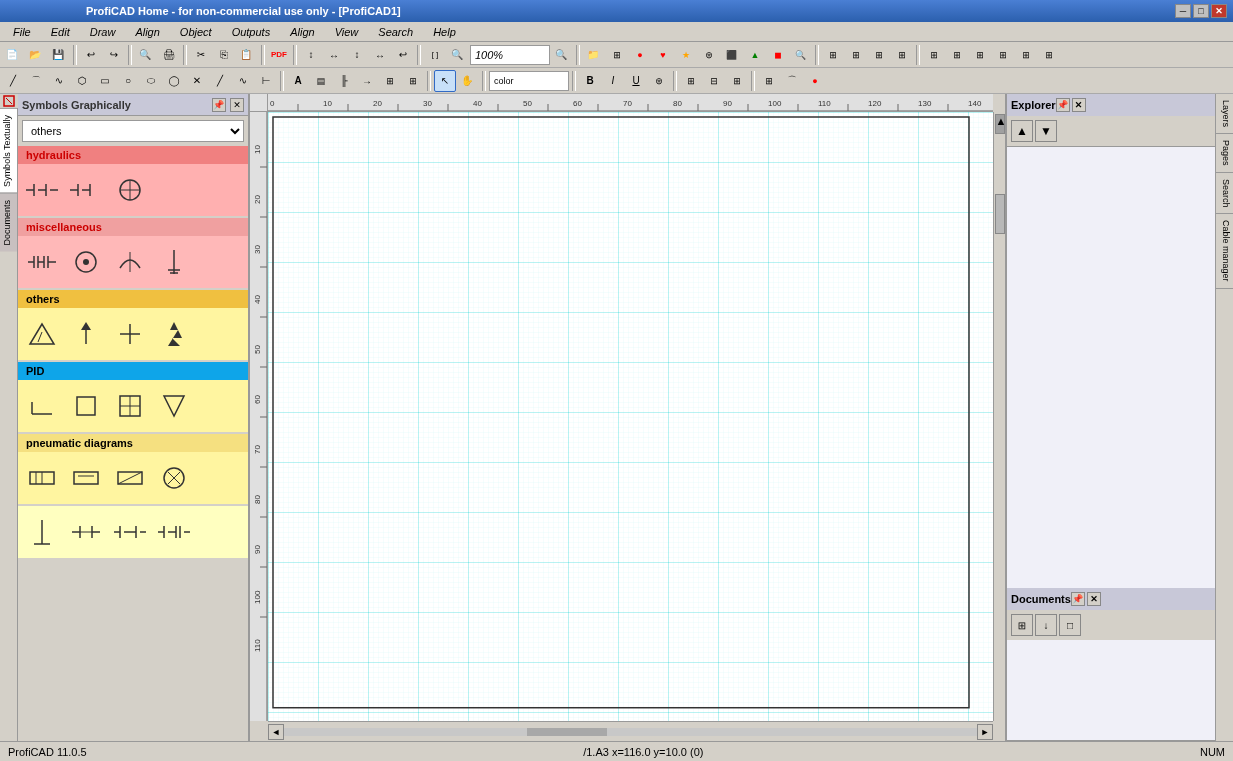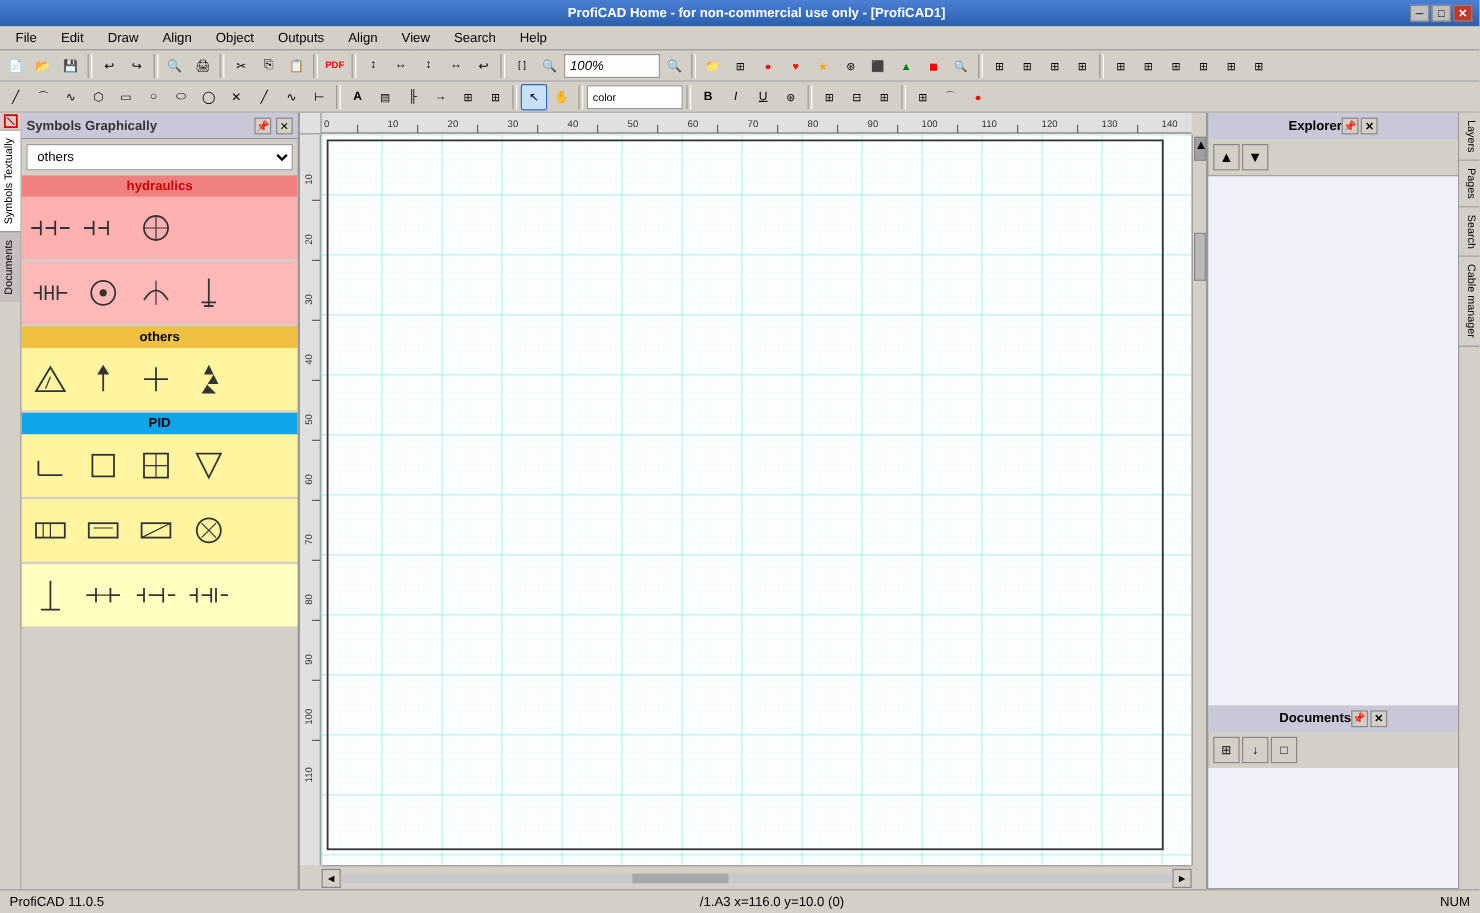--- a/index.html
+++ b/index.html
@@ -10,21 +10,21 @@
       height: 22px;
       background: linear-gradient(to bottom, #4a7fd4, #2b5fad);
       display: flex;
       align-items: center;
       justify-content: space-between;
       padding: 0 6px;
       color: white;
       font-size: 11px;
       font-weight: bold;
     }
-    #title-bar .title-text { flex: 1; text-align: center; }
+    #title-bar .title-text { flex: 1; }
     #title-bar .window-controls { display: flex; gap: 2px; }
     .win-btn {
       width: 16px; height: 14px;
       background: #c0c0c0;
       border: 1px solid #888;
       font-size: 9px;
       display: flex; align-items: center; justify-content: center;
       cursor: pointer;
       color: black;
     }
@@ -38,20 +38,21 @@
       align-items: center;
       border-bottom: 1px solid #999;
       padding: 0 4px;
       gap: 2px;
     }
     .menu-item {
       padding: 2px 8px;
       cursor: pointer;
       font-size: 11px;
       border: 1px solid transparent;
+      font-style: italic;
     }
     .toolbar-row {
       height: 26px;
       display: flex;
       align-items: center;
       padding: 2px 2px;
       gap: 1px;
       border-bottom: 1px solid #aaa;
     }
     .tb-btn {
@@ -131,21 +132,21 @@
       overflow-y: auto;
       flex: 1;
     }
     .symbol-group {
       margin-bottom: 2px;
     }
     .symbol-group-header {
       padding: 3px 8px;
       font-size: 11px;
       font-weight: bold;
-      text-align: center;
+      text-align: left;
     }
     .symbol-group-header.hydraulics { background: #f08080; color: #cc0000; }
     .symbol-group-header.miscellaneous { background: #f0a0a0; color: #cc0000; }
     .symbol-group-header.others { background: #f5c842; color: #000; background: #f0c040; }
     .symbol-group-header.pid { background: #0ea5e9; color: #000; }
     .symbol-group-header.pneumatic { background: #f5e080; color: #000; }
     .symbol-group-header.trunking { background: #f5f080; color: #000; }
 
     .symbol-grid {
       display: flex;
@@ -187,21 +188,21 @@
     }
 
     .right-section {
       border-bottom: 1px solid #999;
     }
     .right-section-header {
       height: 22px;
       background: #c8c8d8;
       display: flex;
       align-items: center;
-      justify-content: center;
+      justify-content: flex-start;
       padding: 0 4px;
       font-weight: bold;
       font-size: 11px;
     }
 
     .explorer-nav {
       display: flex;
       gap: 2px;
       padding: 4px;
     }
@@ -474,20 +475,21 @@
             <svg width="28" height="28" viewBox="0 0 28 28">
                 <circle cx="14" cy="14" r="10" fill="none" stroke="#333" stroke-width="1.5"></circle>
                 <line x1="14" y1="4" x2="14" y2="24" stroke="#333" stroke-width="1"></line>
                 <line x1="4" y1="14" x2="24" y2="14" stroke="#333" stroke-width="1"></line>
               </svg>
           </div>
         </div>
       </div>
 
       <div class="symbol-group">
+        <div class="symbol-group-header miscellaneous">miscellaneous</div>
         <div class="symbol-grid" style="background:#ffb8b8;">
           <div class="symbol-item">
             <svg width="32" height="20" viewBox="0 0 32 20">
                 <line x1="2" y1="10" x2="8" y2="10" stroke="#333" stroke-width="1.5"></line>
                 <line x1="8" y1="4" x2="8" y2="16" stroke="#333" stroke-width="1.5"></line>
                 <line x1="12" y1="4" x2="12" y2="16" stroke="#333" stroke-width="1.5"></line>
                 <line x1="12" y1="10" x2="18" y2="10" stroke="#333" stroke-width="1.5"></line>
                 <line x1="18" y1="4" x2="18" y2="16" stroke="#333" stroke-width="1.5"></line>
                 <line x1="22" y1="4" x2="22" y2="16" stroke="#333" stroke-width="1.5"></line>
                 <line x1="22" y1="10" x2="30" y2="10" stroke="#333" stroke-width="1.5"></line>
@@ -567,20 +569,21 @@
           </div>
           <div class="symbol-item">
             <svg width="24" height="24" viewBox="0 0 24 24">
                 <polygon points="12,22 2,2 22,2" fill="none" stroke="#333" stroke-width="1.5"></polygon>
               </svg>
           </div>
         </div>
       </div>
 
       <div class="symbol-group">
+        <div class="symbol-group-header pneumatic">pneumatic diagrams</div>
         <div class="symbol-grid yellow">
           <div class="symbol-item">
             <svg width="28" height="20" viewBox="0 0 28 20">
                 <rect x="2" y="4" width="24" height="12" fill="none" stroke="#333" stroke-width="1.5"></rect>
                 <line x1="8" y1="4" x2="8" y2="16" stroke="#333" stroke-width="1"></line>
                 <line x1="14" y1="4" x2="14" y2="16" stroke="#333" stroke-width="1"></line>
               </svg>
           </div>
           <div class="symbol-item">
             <svg width="28" height="20" viewBox="0 0 28 20">

